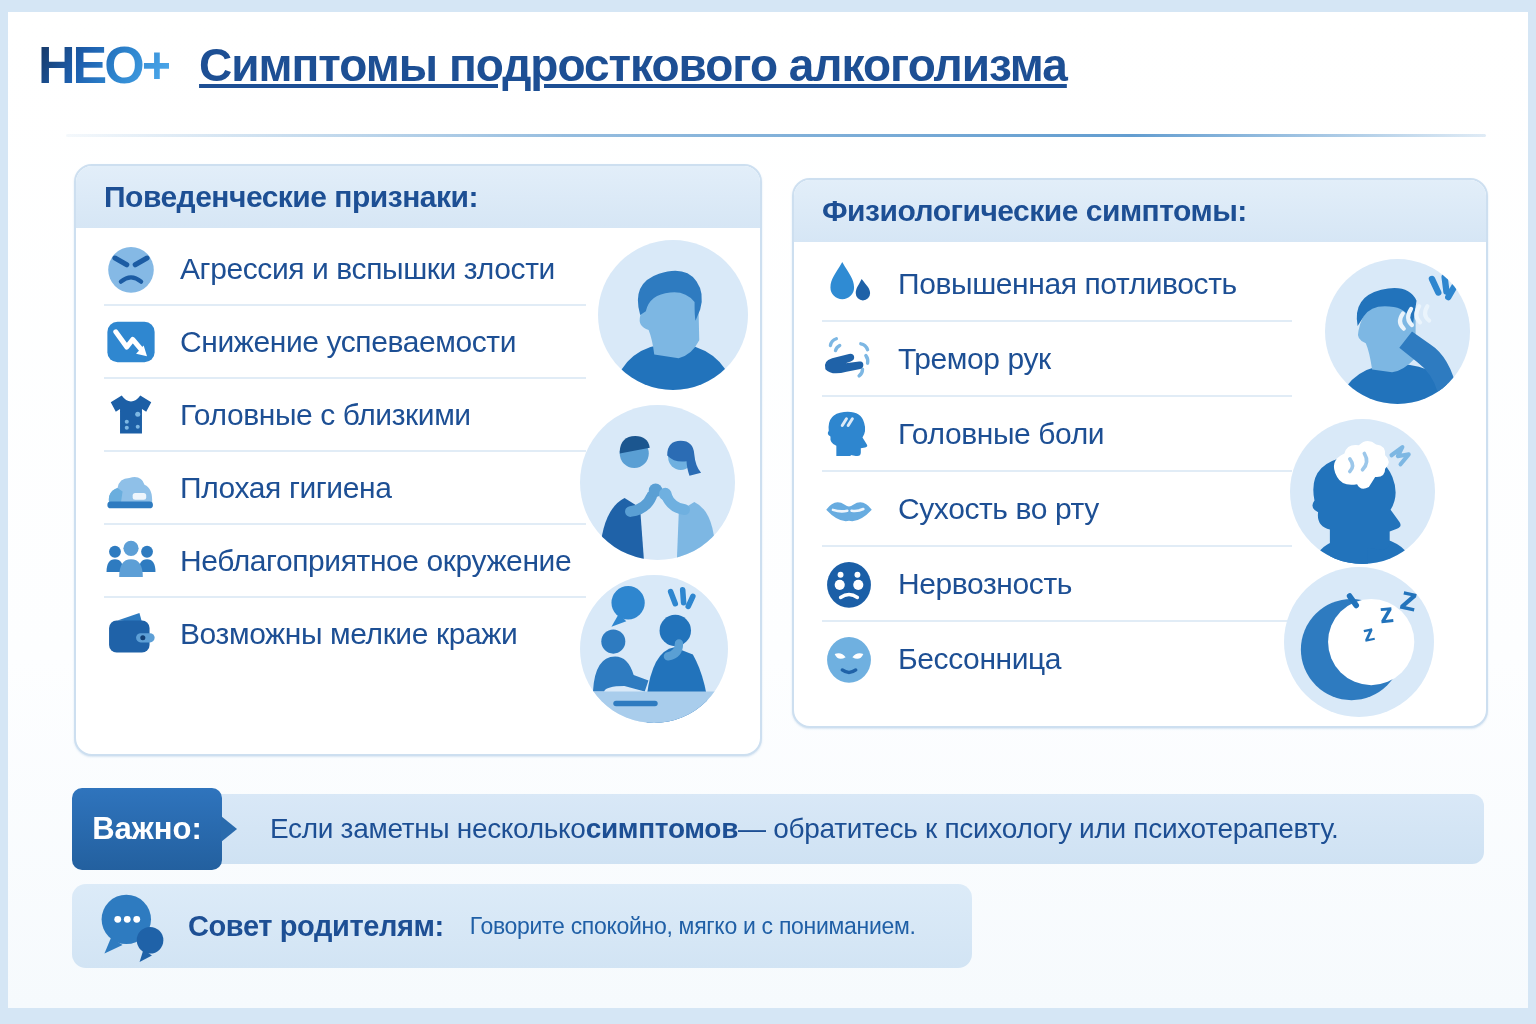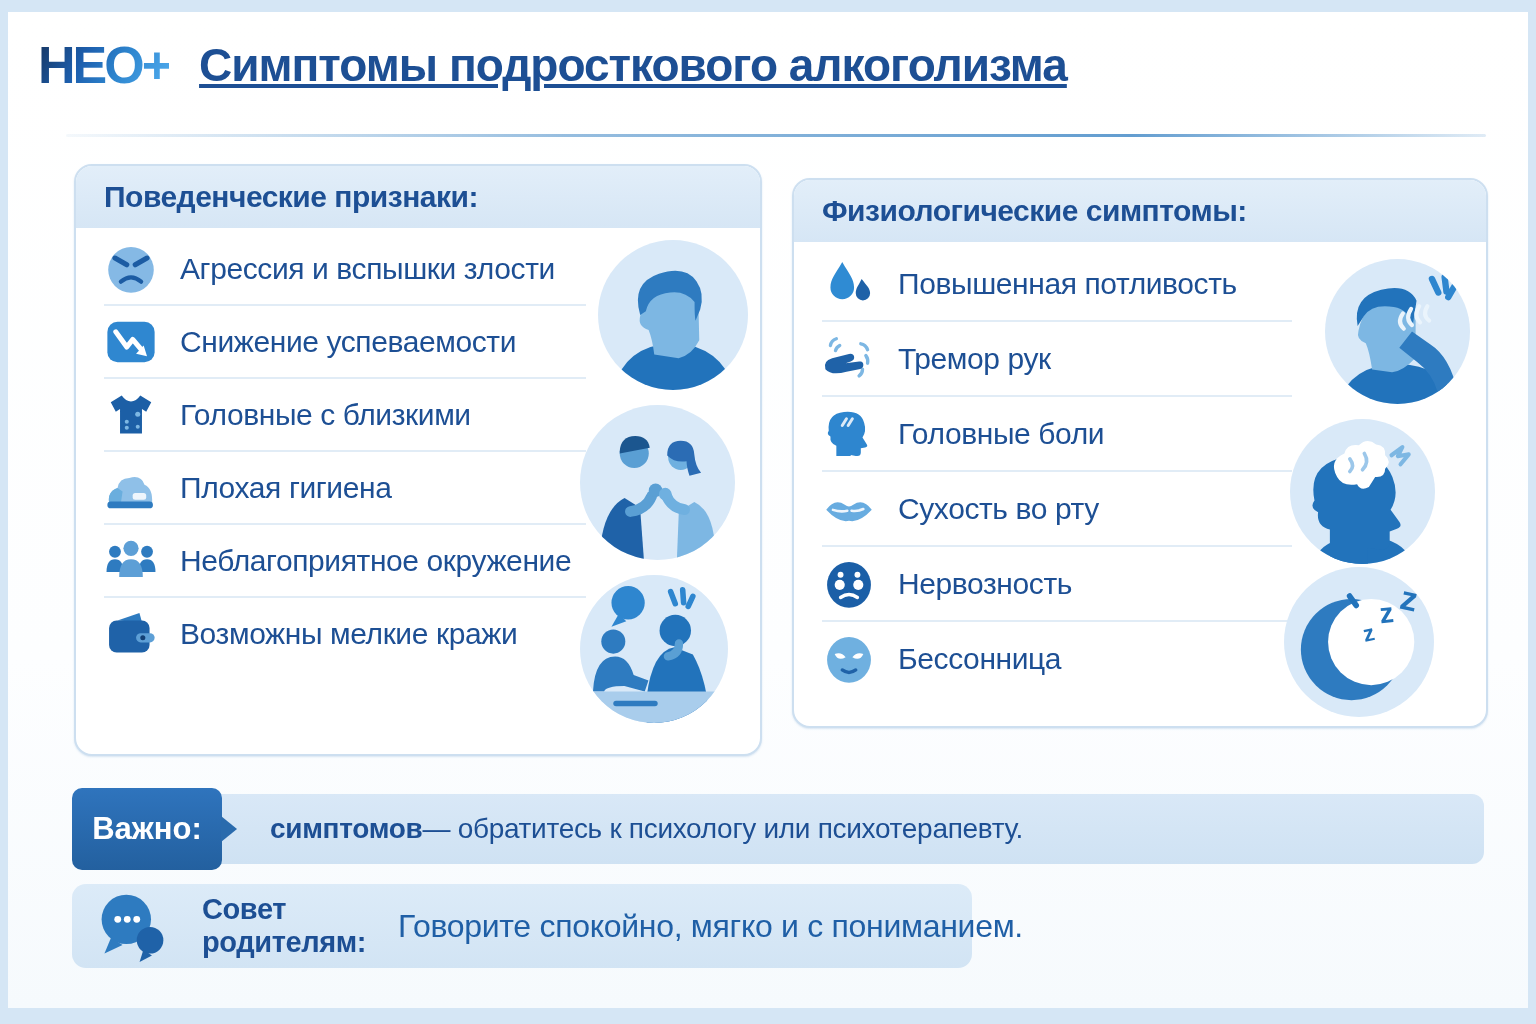--- a/index.html
+++ b/index.html
@@ -72,26 +72,26 @@
   }
   .imp-label::after {
     content:""; position:absolute; right:-15px; top:50%; transform:translateY(-50%);
     border-left:16px solid #2a6bad; border-top:13px solid transparent; border-bottom:13px solid transparent;
   }
   .imp-bold { font-weight:bold; }
   
   .advice {
     position:absolute; top:872px; left:64px; width:900px; height:84px;
     background:linear-gradient(180deg,#dcebf8,#d2e4f4); border-radius:14px;
-    display:flex; align-items:center; padding:0 22px; box-sizing:border-box; gap:32px;
+    display:flex; align-items:center; padding:0 22px; box-sizing:border-box; gap:18px;
   }
   .advice .icon-lg { width:76px; height:76px; flex:none; }
   .advice .icon-lg svg { width:100%; height:100%; }
   .advice-label { font-size:29px; font-weight:bold; color:#1d4f94; letter-spacing:-.4px; }
-  .advice-text  { font-size:32px; color:#1f5fa6; letter-spacing:-.3px; white-space:nowrap; }
+  .advice-text  { font-size:23px; color:#1f5fa6; letter-spacing:-.3px; margin-left:8px; white-space:nowrap; }
 </style>
 </head>
 <body>
 
 <div class="page">
 
   <div class="header">
     <div class="logo">НЕО+</div>
     <div class="title">Симптомы подросткового алкоголизма</div>
   </div>
@@ -317,20 +317,21 @@
             <text x="86" y="80" font-size="24" font-weight="bold" fill="#2273bb" font-family="Liberation Sans, sans-serif" transform="rotate(-12 86 80)">z</text>
             <text x="103" y="60" font-size="30" font-weight="bold" fill="#2273bb" font-family="Liberation Sans, sans-serif" transform="rotate(-6 103 60)">z</text>
             <text x="122" y="44" font-size="36" font-weight="bold" fill="#2273bb" font-family="Liberation Sans, sans-serif" transform="rotate(12 122 44)">z</text>
           </svg>
       </div>
     </div>
   </div>
 
   <div class="important">
     <div class="imp-band">
+      <span>Если заметны несколько </span>
         <span class="imp-bold">симптомов</span>
         <span> — обратитесь к психологу или психотерапевту.</span>
     </div>
     <div class="imp-label">Важно:</div>
   </div>
 
   <div class="advice">
     <span class="icon-lg">
       <svg viewBox="0 0 80 80">
           <circle cx="34" cy="33" r="26" fill="#2e7bc0"></circle>

